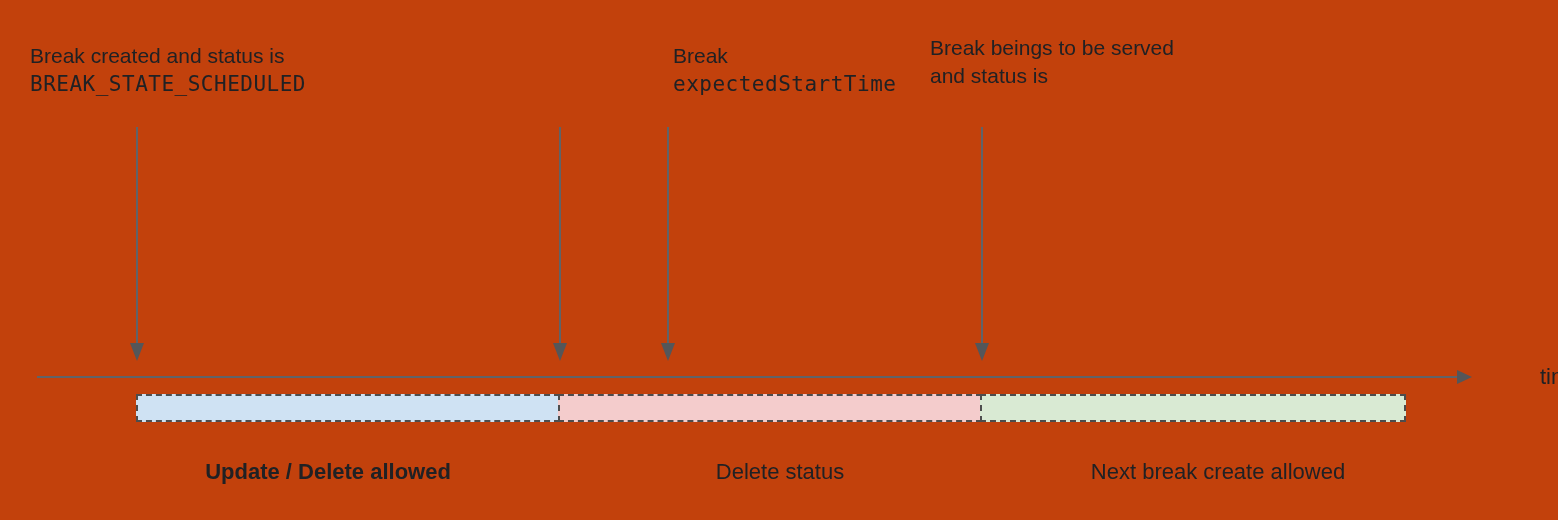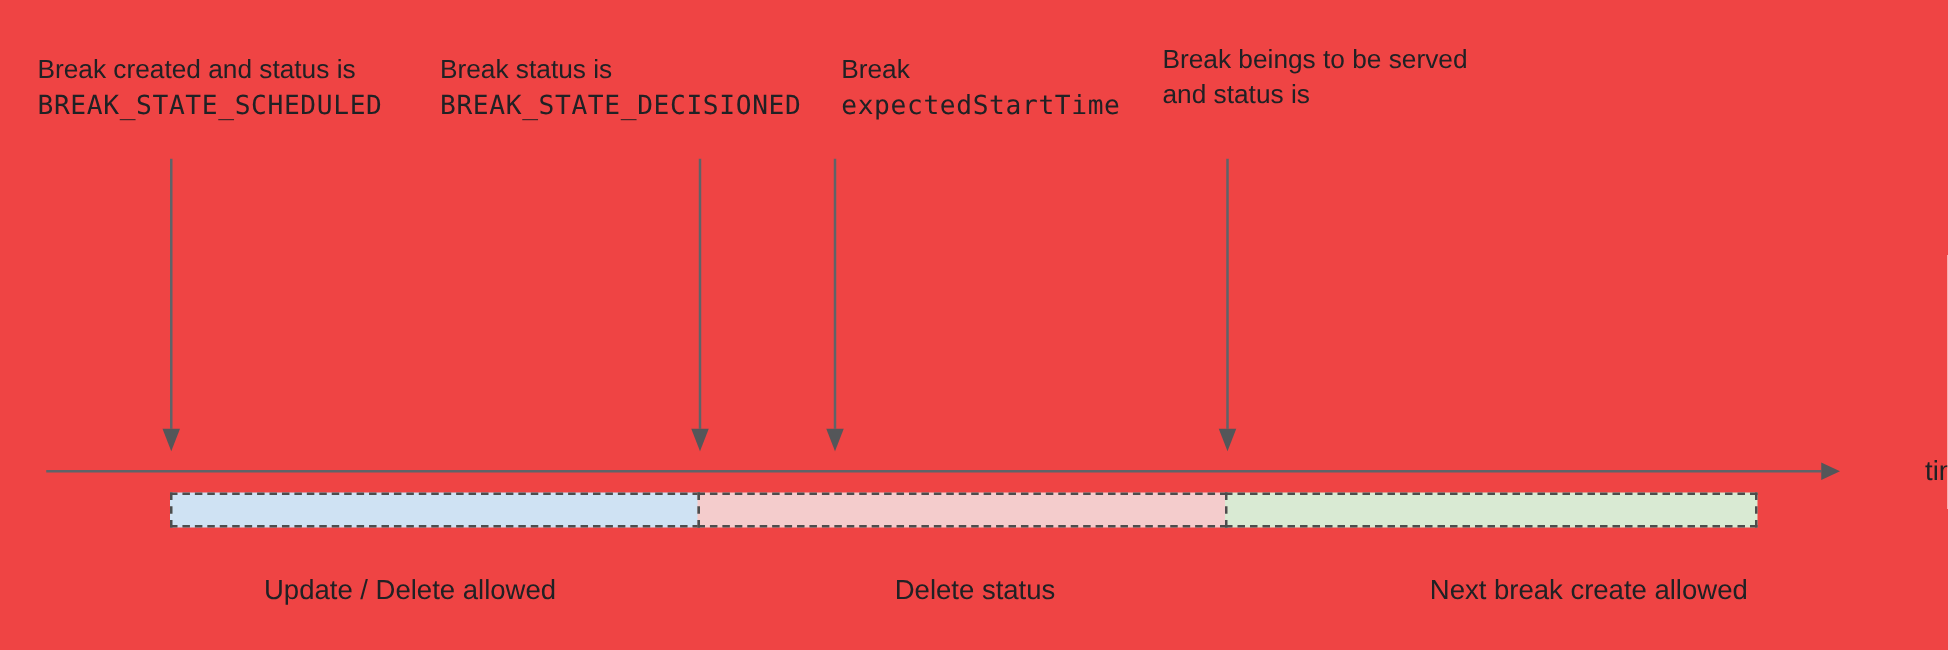--- a/index.html
+++ b/index.html
@@ -1,20 +1,20 @@
 <!DOCTYPE html>
 <html><head>
 <meta charset="utf-8">
 <style>
   html, body { margin: 0; padding: 0; background: #ffffff; }
   .canvas {
     position: relative;
     width: 1558px;
     height: 520px;
-    background: #ef4444;
+    background: #c2410c;
     font-family: "Liberation Sans", sans-serif;
     color: #202124;
     overflow: hidden;
   }
   .ann {
     position: absolute;
     font-size: 21px;
     line-height: 28px;
     white-space: nowrap;
   }
@@ -82,24 +82,20 @@
 </head>
 <body>
 
 <div class="canvas">
 
   <div class="ann" style="left:30px; top:42px;">
     <div>Break created and status is</div>
     <div class="mono">BREAK_STATE_SCHEDULED</div>
   </div>
 
-  <div class="ann" style="left:352px; top:42px;">
-    <div>Break status is</div>
-    <div class="mono">BREAK_STATE_DECISIONED</div>
-  </div>
 
   <div class="ann" style="left:673px; top:42px;">
     <div>Break</div>
     <div class="mono">expectedStartTime</div>
   </div>
 
   <div class="ann" style="left:930px; top:34px;">
     <div>Break beings to be served</div>
     <div>and status is</div>
   </div>
@@ -119,17 +115,17 @@
 
   <div class="t-axis">
     <div class="head"></div>
   </div>
   <div class="axis-label">time</div>
 
   <div class="seg" style="left: 136px; width: 424px; background: rgb(207, 226, 243);"></div>
   <div class="seg" style="left: 558px; width: 424px; background: rgb(244, 204, 204);"></div>
   <div class="seg" style="left: 980px; width: 426px; background: rgb(217, 234, 211);"></div>
 
-  <div class="seg-label" style="left:328px;">Update / Delete allowed</div>
+  <div class="seg-label" style="left:328px;font-weight:bold;">Update / Delete allowed</div>
   <div class="seg-label" style="left:780px;">Delete status</div>
-  <div class="seg-label" style="left:1271px;">Next break create allowed</div>
+  <div class="seg-label" style="left:1218px;">Next break create allowed</div>
 
 </div>
 
 </body></html>

